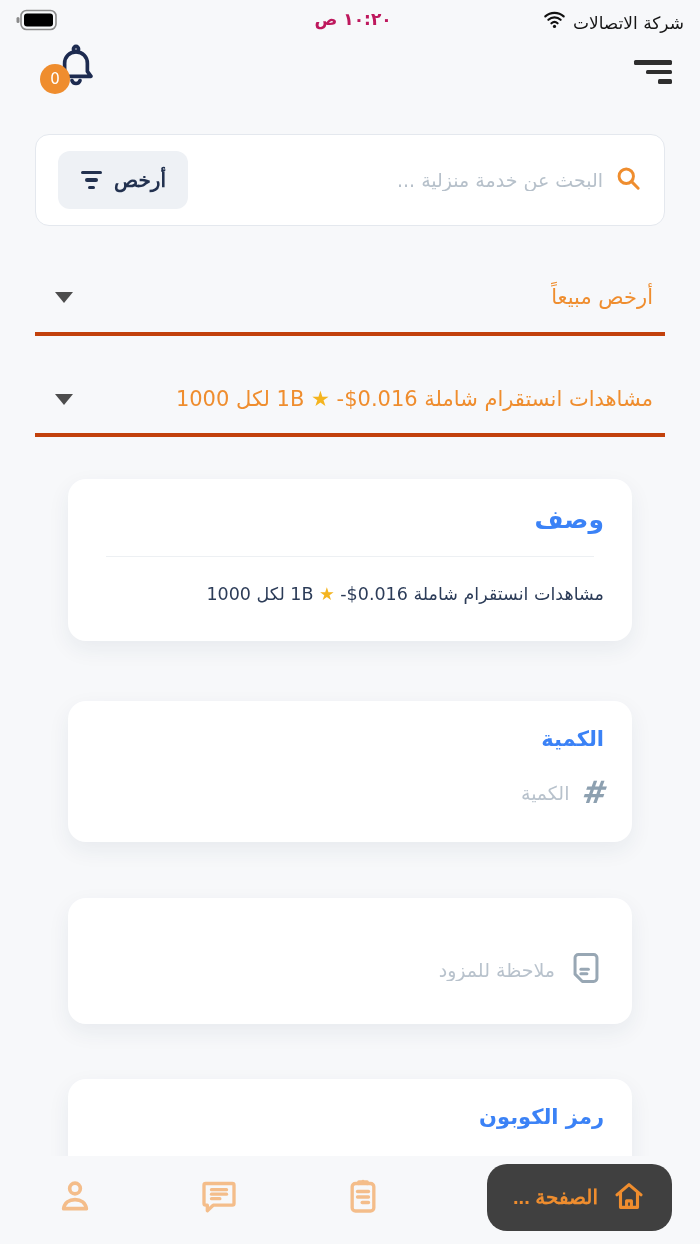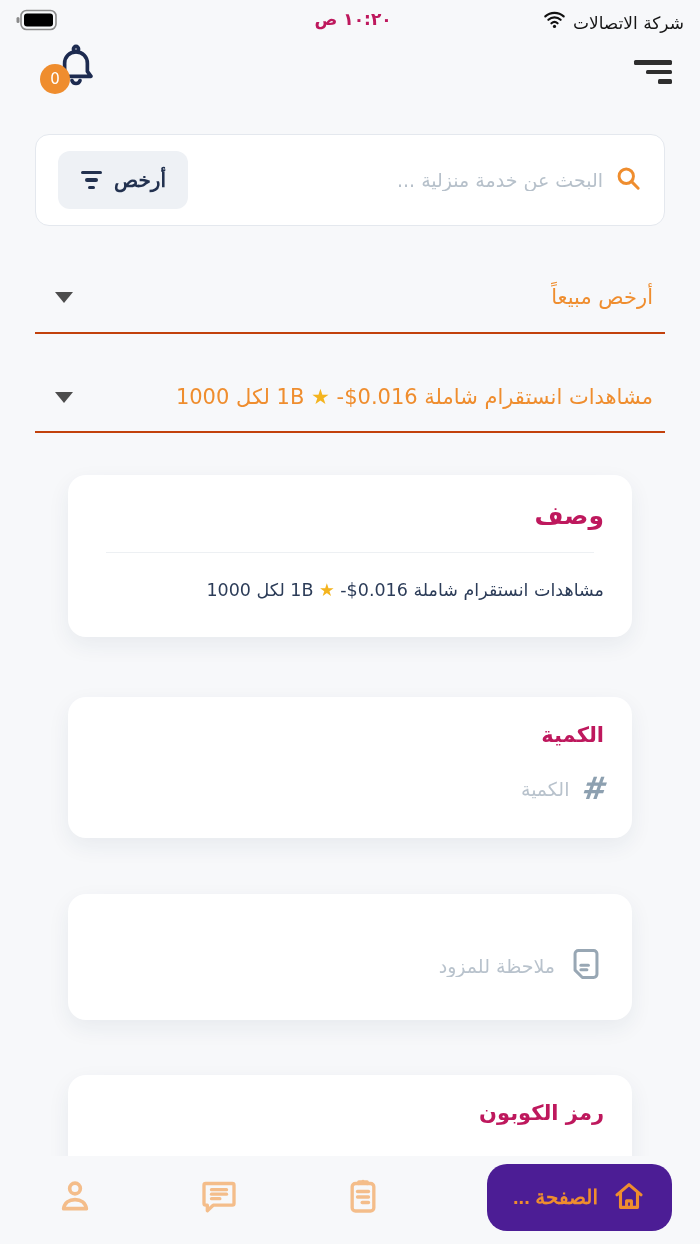--- a/index.html
+++ b/index.html
@@ -63,42 +63,42 @@
   .funnel-icon { width:22px; }
   .funnel-icon i { display:block; height:3.5px; background:#22314f; border-radius:2px; margin:0 auto 4px; }
   .funnel-icon i:nth-child(1){ width:21px; }
   .funnel-icon i:nth-child(2){ width:13px; }
   .funnel-icon i:nth-child(3){ width:7px; margin-bottom:0; }
 
   
   .dd-row {
     margin:0 35px; padding:12px 12px 18px;
     display:flex; align-items:center; justify-content:space-between;
-    border-bottom:2px solid #c2410c; cursor:pointer;
+    border-bottom:4px solid #c2410c; cursor:pointer;
   }
   .dd-row.first { margin-top:44px; }
   .dd-row.second { margin-top:36px; }
   .dd-label { color:#ef8d2e; font-size:21px; }
   .caret {
     width:0; height:0; margin-left:8px;
     border-left:9px solid transparent; border-right:9px solid transparent;
     border-top:11px solid #4d4d4d;
   }
 
   
   .card {
     margin:0 68px; background:#fff; border-radius:18px;
     box-shadow:0 8px 22px rgba(30,50,80,.07);
     padding:26px 28px 34px;
   }
   .card.desc-card { margin-top:42px; }
   .card.qty-card { margin-top:60px; }
   .card.note-card { margin-top:56px; }
   .card.coupon-card { margin-top:55px; min-height:145px; }
-  .card-title { font-size:21px; font-weight:700; color:#be185d; }
+  .card-title { font-size:21px; font-weight:700; color:#3b82f6; }
   .card-title.big { font-size:25px; }
   .card-title.underlined { text-decoration:underline; text-underline-offset:5px; text-decoration-thickness:1.5px; }
   .divider { height:1px; background:#edf0f3; margin:22px 10px 24px; }
   .desc-text, .dd-label { line-height:1.5; }
   .desc-text { font-size:17.5px; color:#2c3c58; }
   .star { color:#f4b41f; }
   .input-row { display:flex; align-items:center; gap:13px; margin-top:26px; }
   .hash-icon {
     font-style:italic; font-weight:800; font-size:31px; color:#8da0b0;
     transform:skewX(-6deg); line-height:1;
@@ -111,21 +111,21 @@
 
   
   .bottom-nav {
     position:absolute; bottom:0; left:0; right:0; height:88px;
     background:#f7f8fa;
     display:flex; align-items:center; justify-content:space-between;
     padding:0 28px 6px 55px;
   }
   .nav-item { background:none; border:none; cursor:pointer; display:flex; align-items:center; }
   .nav-active {
-    background:#4c1d95; border-radius:20px; padding:15px 26px;
+    background:#404040; border-radius:20px; padding:15px 26px;
     display:flex; align-items:center; gap:14px;
   }
   .nav-active .label { color:#ef8d2e; font-size:20px; font-weight:700; font-family:inherit; }
 </style>
 </head>
 <body>
 
 <div class="status-bar">
   <div class="carrier-wrap">
     <span>شركة الاتصالات</span>

